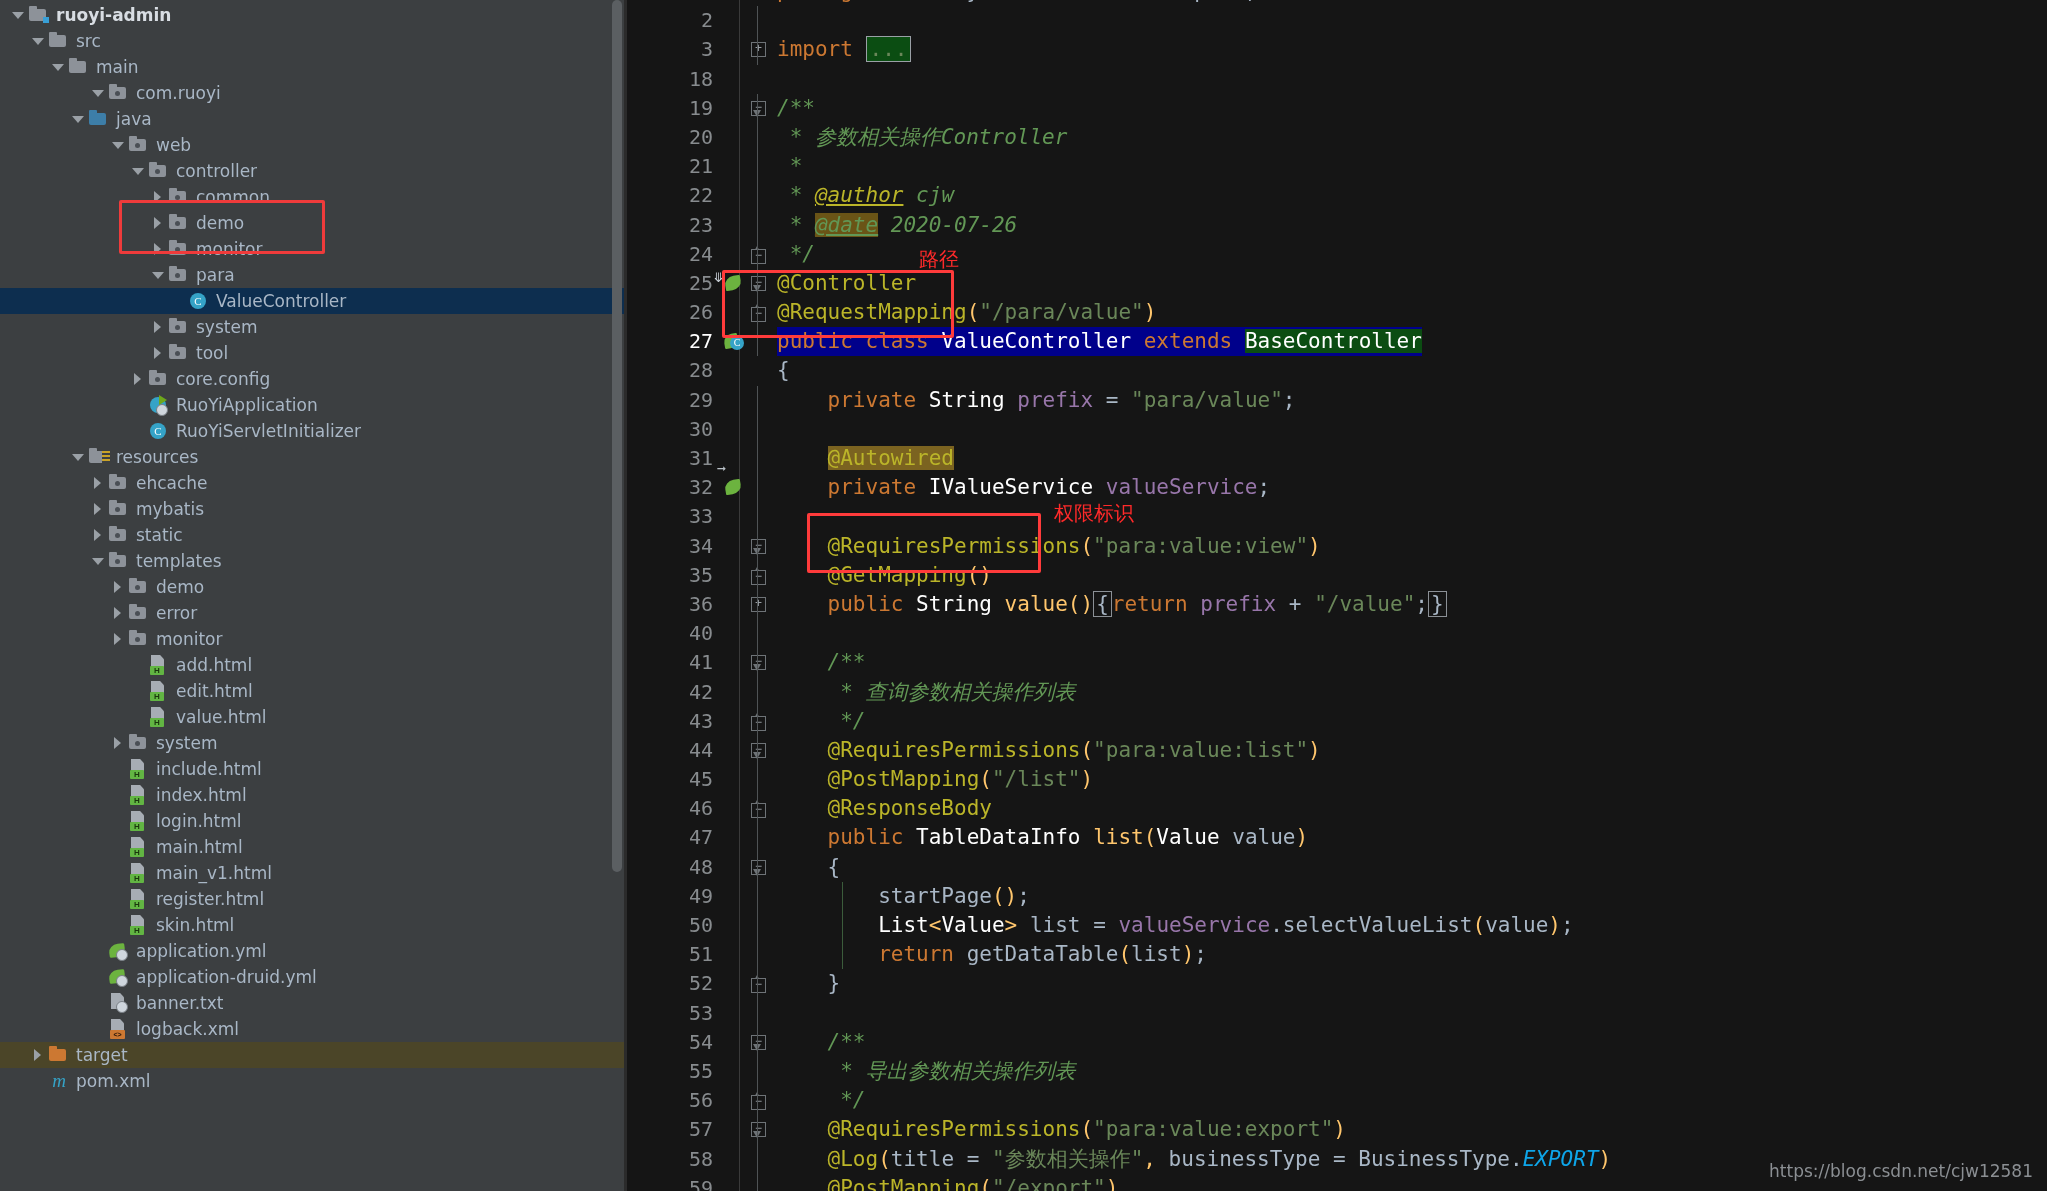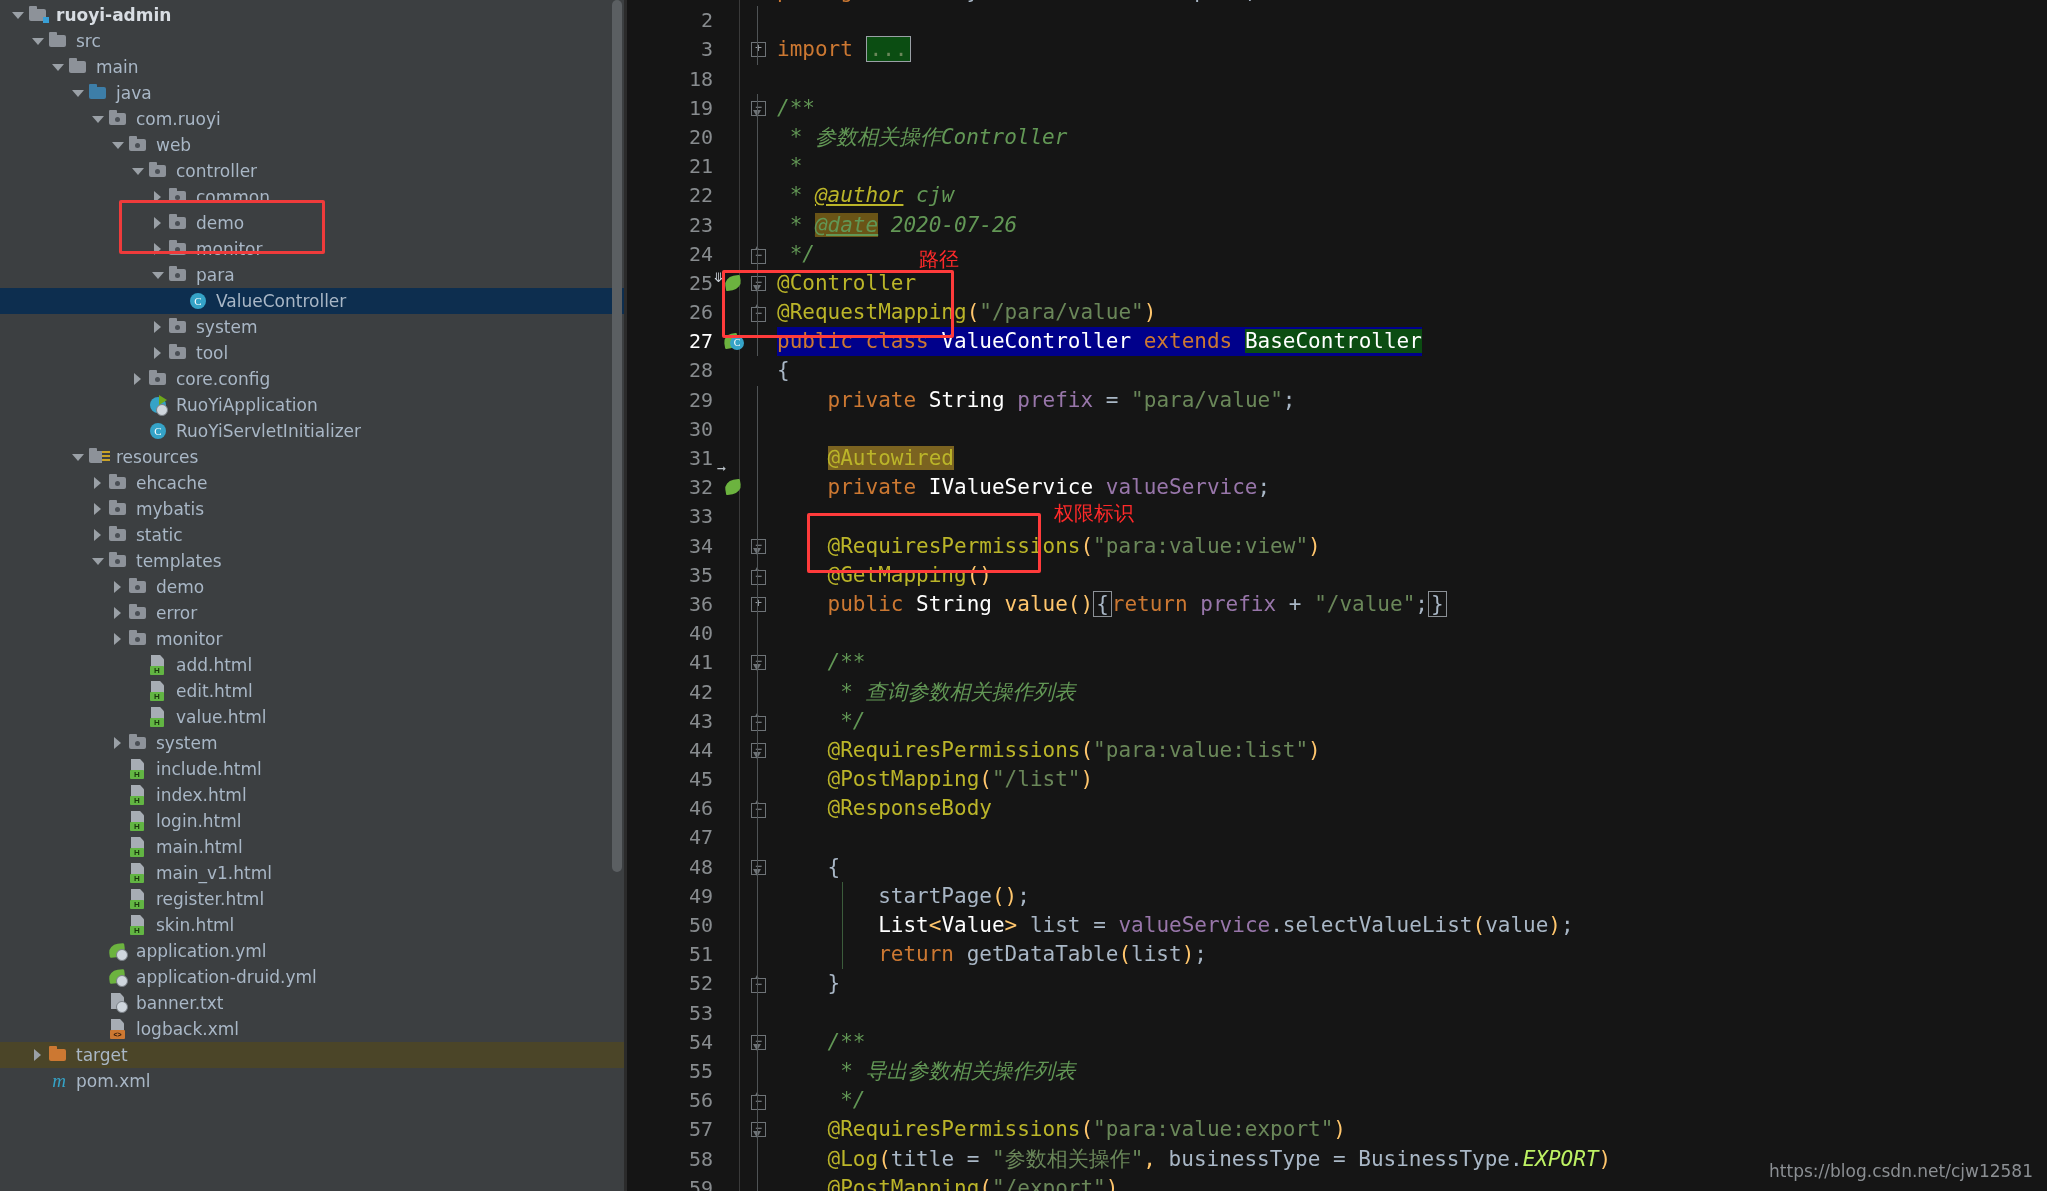--- a/index.html
+++ b/index.html
@@ -222,21 +222,21 @@
   
   .kw{color:#cc7832;}
   .str{color:#6a8759;}
   .cmt{color:#629755;font-style:italic;}
   .tagdoc{color:#bbb529;font-style:italic;text-decoration:underline;}
   .ann{color:#bbb529;}
   .plain{color:#a9b7c6;}
   .ident{color:#ffffff;}
   .field{color:#9876aa;}
   .meth{color:#ffc66d;}
-  .stat{color:#bef264;font-style:italic;}
+  .stat{color:#0ea5e9;font-style:italic;}
   .hl-date{background:#6a5416;color:#629755;font-style:italic;text-decoration:underline;}
   .hl-auto{background:#7b6320;color:#bbb529;}
   .hl-base{background:#0b4d12;color:#ffffff;}
   .hl-import{background:#0b4d12;color:#6a8759;border:1px solid #9aa0a6;padding:0 3px;}
   .brace-box{border:1px solid #8b9096;padding:0 2px;color:#a9b7c6;}
 
   
   .ed-redbox{
     position:absolute;border:3px solid #ff3b3b;border-radius:2px;pointer-events:none;
   }
@@ -294,32 +294,32 @@
           <span class="ico folder"></span>
           <span class="label">src</span>
         </div>
         <div class="row">
           <span class="indent" style="width:48px"></span>
           <span class="arrow down"></span>
           <span class="ico folder"></span>
           <span class="label">main</span>
         </div>
         <div class="row">
+          <span class="indent" style="width:88px"></span>
+          <span class="arrow down"></span>
+          <span class="ico folder folder-pkg">
+            <span class="mk"></span>
+          </span>
+          <span class="label">com.ruoyi</span>
+        </div>
+        <div class="row">
           <span class="indent" style="width:68px"></span>
           <span class="arrow down"></span>
           <span class="ico folder folder-src"></span>
           <span class="label">java</span>
-        </div>
-        <div class="row">
-          <span class="indent" style="width:88px"></span>
-          <span class="arrow down"></span>
-          <span class="ico folder folder-pkg">
-            <span class="mk"></span>
-          </span>
-          <span class="label">com.ruoyi</span>
         </div>
         <div class="row">
           <span class="indent" style="width:108px"></span>
           <span class="arrow down"></span>
           <span class="ico folder folder-pkg">
             <span class="mk"></span>
           </span>
           <span class="label">web</span>
         </div>
         <div class="row">
@@ -659,21 +659,21 @@
         <div class="cline"><span class="lno">34</span><span class="fold"><span class="bx">−</span><span class="tipdown"></span></span><span class="vbar"></span><span class="ctext">    <span class="ann">@RequiresPermissions</span><span class="meth">(</span><span class="str">"para:value:view"</span><span class="meth">)</span></span></div>
         <div class="cline"><span class="lno">35</span><span class="fold"><span class="tipup"></span><span class="bx" style="top:2px">−</span></span><span class="vbar"></span><span class="ctext">    <span class="ann">@GetMapping</span><span class="meth">()</span></span></div>
         <div class="cline"><span class="lno">36</span><span class="fold"><span class="bx">+</span></span><span class="vbar"></span><span class="ctext">    <span class="kw">public</span> <span class="ident">String</span> <span class="meth">value</span><span class="meth">()</span><span class="brace-box">{</span><span class="kw">return</span> <span class="field">prefix</span> <span class="plain">+</span> <span class="str">"/value"</span><span class="plain">;</span><span class="brace-box">}</span></span></div>
         <div class="cline"><span class="lno">40</span><span class="vbar"></span><span class="ctext"></span></div>
         <div class="cline"><span class="lno">41</span><span class="fold"><span class="bx">−</span><span class="tipdown"></span></span><span class="vbar"></span><span class="ctext">    <span class="cmt">/**</span></span></div>
         <div class="cline"><span class="lno">42</span><span class="vbar"></span><span class="ctext">     <span class="cmt">* 查询参数相关操作列表</span></span></div>
         <div class="cline"><span class="lno">43</span><span class="fold"><span class="tipup"></span><span class="bx" style="top:2px">−</span></span><span class="vbar"></span><span class="ctext">     <span class="cmt">*/</span></span></div>
         <div class="cline"><span class="lno">44</span><span class="fold"><span class="bx">−</span><span class="tipdown"></span></span><span class="vbar"></span><span class="ctext">    <span class="ann">@RequiresPermissions</span><span class="meth">(</span><span class="str">"para:value:list"</span><span class="meth">)</span></span></div>
         <div class="cline"><span class="lno">45</span><span class="vbar"></span><span class="ctext">    <span class="ann">@PostMapping</span><span class="meth">(</span><span class="str">"/list"</span><span class="meth">)</span></span></div>
         <div class="cline"><span class="lno">46</span><span class="fold"><span class="tipup"></span><span class="bx" style="top:2px">−</span></span><span class="vbar"></span><span class="ctext">    <span class="ann">@ResponseBody</span></span></div>
-        <div class="cline"><span class="lno">47</span><span class="vbar"></span></div>
+        <div class="cline"><span class="lno">47</span><span class="vbar"></span><span class="ctext">    <span class="kw">public</span> <span class="ident">TableDataInfo</span> <span class="meth">list</span><span class="meth">(</span><span class="ident">Value</span> <span class="plain">value</span><span class="meth">)</span></span></div>
         <div class="cline"><span class="lno">48</span><span class="fold"><span class="bx">−</span><span class="tipdown"></span></span><span class="vbar"></span><span class="ctext">    <span class="plain">{</span></span></div>
         <div class="cline"><span class="lno">49</span><span class="vbar"></span><span class="ibar" style="left:215px"></span><span class="ctext">        <span class="plain">startPage</span><span class="meth">()</span><span class="plain">;</span></span></div>
         <div class="cline"><span class="lno">50</span><span class="vbar"></span><span class="ibar" style="left:215px"></span><span class="ctext">        <span class="ident">List</span><span class="meth">&lt;</span><span class="ident">Value</span><span class="meth">&gt;</span> <span class="plain">list</span> <span class="plain">=</span> <span class="field">valueService</span><span class="plain">.selectValueList</span><span class="meth">(</span><span class="plain">value</span><span class="meth">)</span><span class="plain">;</span></span></div>
         <div class="cline"><span class="lno">51</span><span class="vbar"></span><span class="ibar" style="left:215px"></span><span class="ctext">        <span class="kw">return</span> <span class="plain">getDataTable</span><span class="meth">(</span><span class="plain">list</span><span class="meth">)</span><span class="plain">;</span></span></div>
         <div class="cline"><span class="lno">52</span><span class="fold"><span class="tipup"></span><span class="bx" style="top:2px">−</span></span><span class="vbar"></span><span class="ctext">    <span class="plain">}</span></span></div>
         <div class="cline"><span class="lno">53</span><span class="vbar"></span><span class="ctext"></span></div>
         <div class="cline"><span class="lno">54</span><span class="fold"><span class="bx">−</span><span class="tipdown"></span></span><span class="vbar"></span><span class="ctext">    <span class="cmt">/**</span></span></div>
         <div class="cline"><span class="lno">55</span><span class="vbar"></span><span class="ctext">     <span class="cmt">* 导出参数相关操作列表</span></span></div>
         <div class="cline"><span class="lno">56</span><span class="fold"><span class="tipup"></span><span class="bx" style="top:2px">−</span></span><span class="vbar"></span><span class="ctext">     <span class="cmt">*/</span></span></div>
         <div class="cline"><span class="lno">57</span><span class="fold"><span class="bx">−</span><span class="tipdown"></span></span><span class="vbar"></span><span class="ctext">    <span class="ann">@RequiresPermissions</span><span class="meth">(</span><span class="str">"para:value:export"</span><span class="meth">)</span></span></div>

